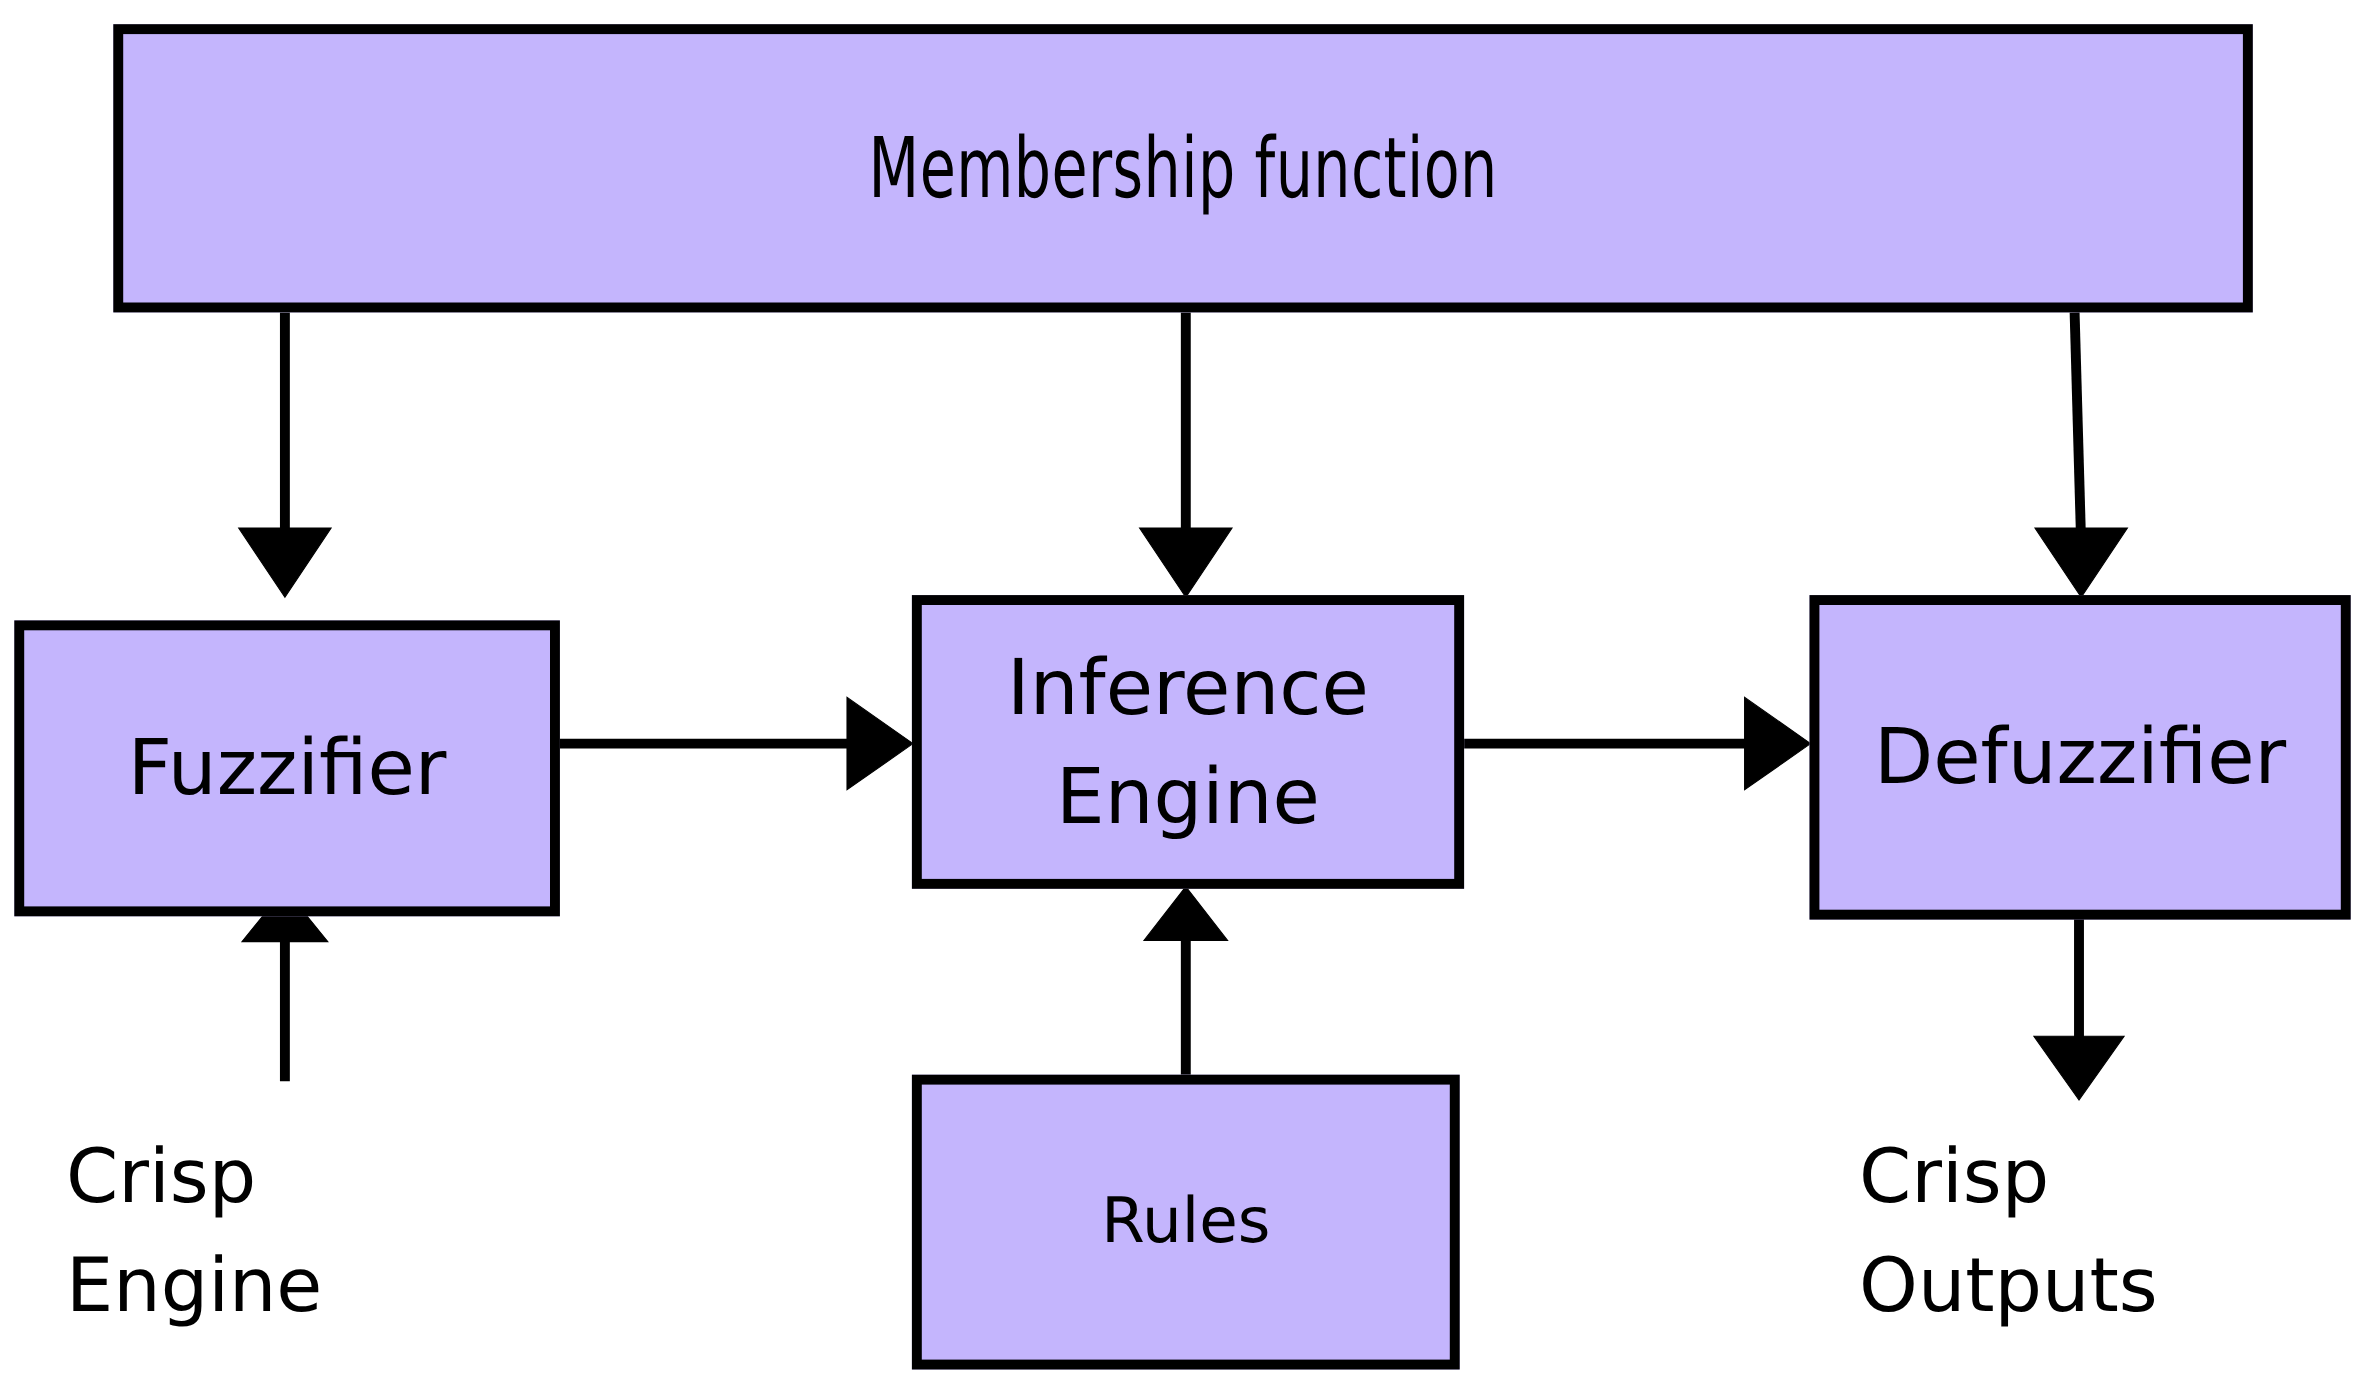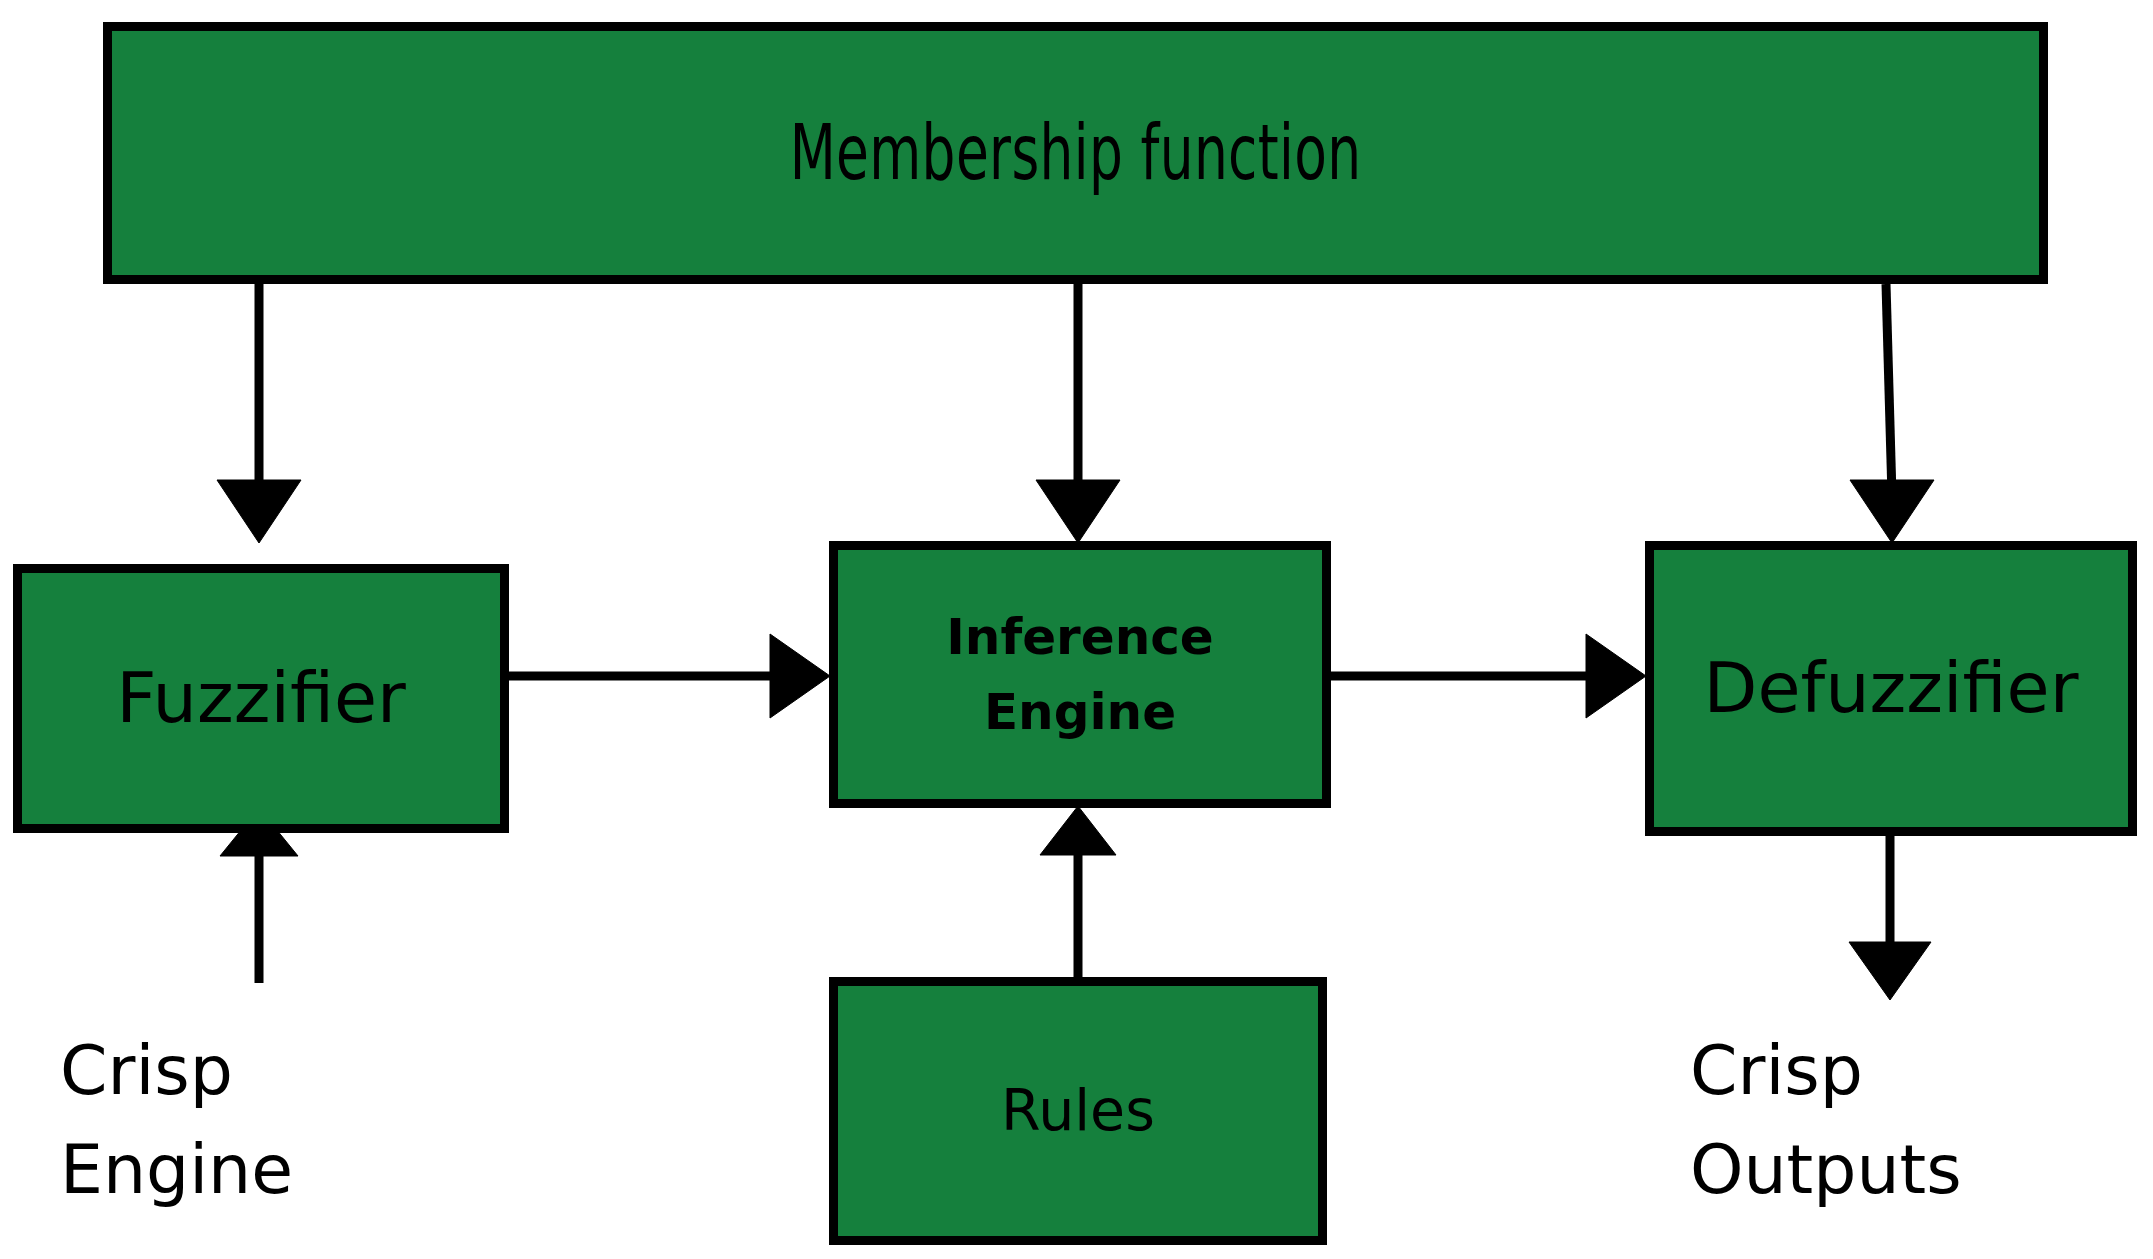--- a/index.html
+++ b/index.html
@@ -19,21 +19,21 @@
     position: absolute;
     left: 0;
     top: 0;
     width: 2153px;
     height: 1259px;
   }
   .node-box {
     position: absolute;
     box-sizing: border-box;
     border: 9px solid #000000;
-    background: #15803d;
+    background: #c4b5fd;
     display: flex;
     flex-direction: column;
     align-items: center;
     justify-content: center;
     text-align: center;
     color: #000000;
     line-height: 1.18;
   }
   .node-label {
     display: block;
@@ -57,21 +57,21 @@
     width: 496px;
     height: 269px;
   }
   .box-fuzzifier .node-label { font-size: 70px; }
   .box-inference {
     left: 829px;
     top: 541px;
     width: 502px;
     height: 267px;
   }
-  .box-inference .node-label { font-size: 50px; font-weight: bold; }
+  .box-inference .node-label { font-size: 70px; }
   .box-inference .node-label + .node-label { margin-top: 16px; }
   .box-defuzzifier {
     left: 1645px;
     top: 541px;
     width: 492px;
     height: 295px;
   }
   .box-defuzzifier .node-label { font-size: 70px; }
   .box-rules {
     left: 829px;

